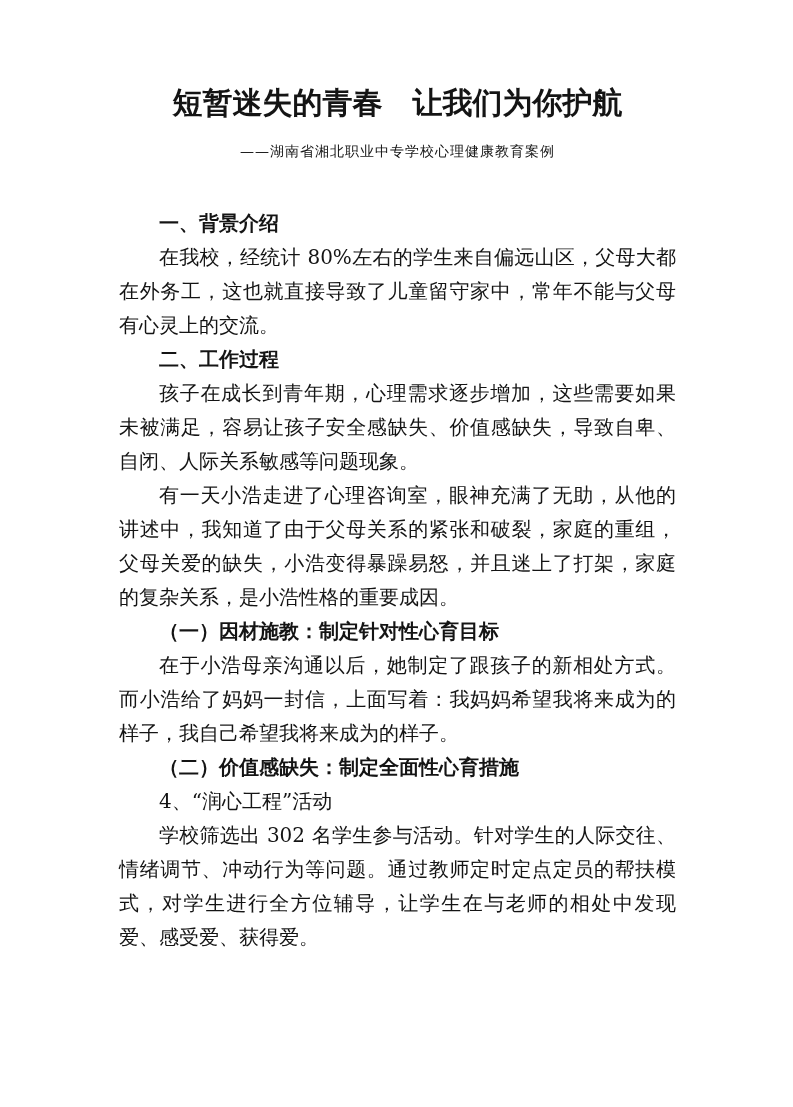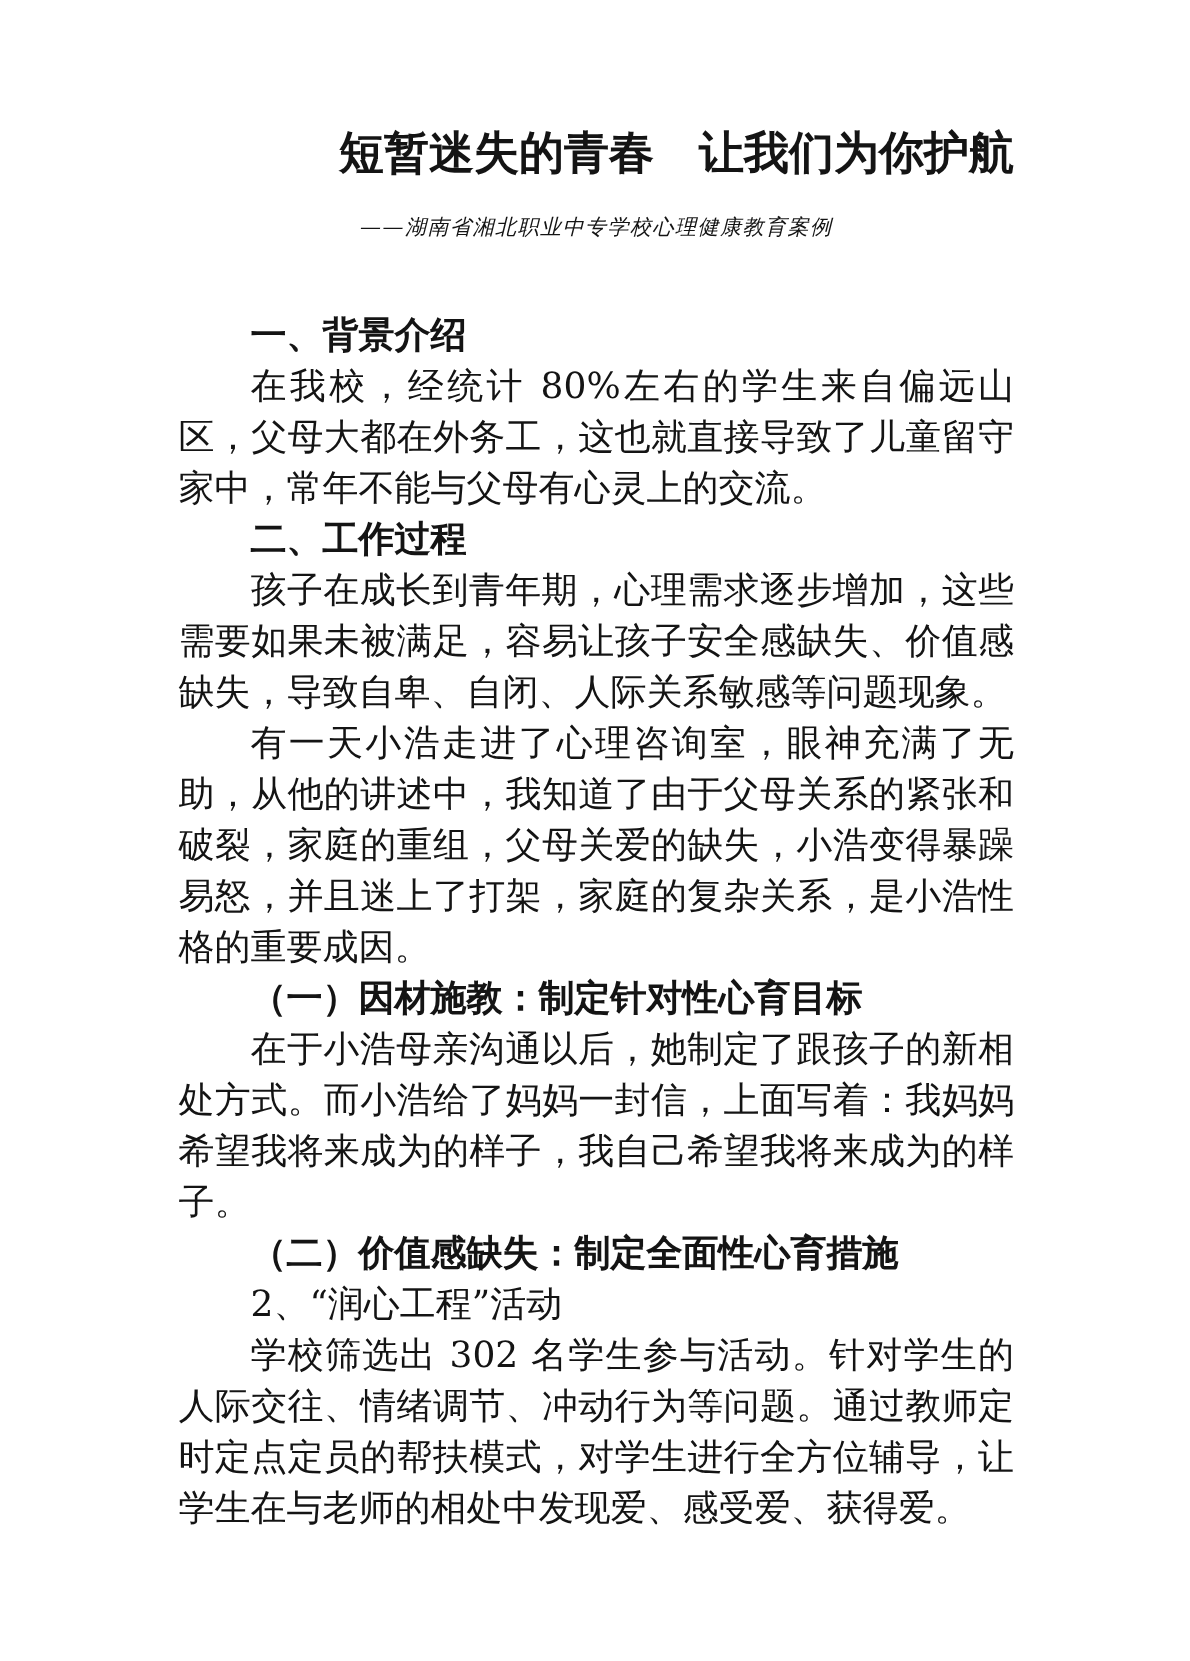--- a/index.html
+++ b/index.html
@@ -15,35 +15,34 @@
     height: 1107px;
     background: #ffffff;
     padding: 84px 117px 0 119px;
     font-family: "DejaVu Serif", "Liberation Serif", serif;
     color: #141414;
   }
   .doc-title {
     margin: 0;
     font-size: 30px;
     font-weight: bold;
-    text-align: right;
+    text-align: center;
     line-height: 38px;
     white-space: nowrap;
   }
   .doc-subtitle {
     margin: 21px 0 0 0;
     font-size: 14px;
     text-align: center;
     letter-spacing: 1px;
     white-space: nowrap;
-    font-style: italic;
   }
   .content {
     margin-top: 45px;
-    font-size: 24px;
+    font-size: 20px;
     line-height: 34px;
     text-align: justify;
   }
   .block {
     margin: 0;
     text-indent: 2em;
   }
   .block.heading { font-weight: bold; }
   .block.subheading { font-weight: normal; }
 </style>
@@ -67,18 +66,18 @@
     <p class="block">孩子在成长到青年期，心理需求逐步增加，这些需要如果未被满足，容易让孩子安全感缺失、价值感缺失，导致自卑、自闭、人际关系敏感等问题现象。</p>
 
     <p class="block">有一天小浩走进了心理咨询室，眼神充满了无助，从他的讲述中，我知道了由于父母关系的紧张和破裂，家庭的重组，父母关爱的缺失，小浩变得暴躁易怒，并且迷上了打架，家庭的复杂关系，是小浩性格的重要成因。</p>
 
     <p class="block heading">（一）因材施教：制定针对性心育目标</p>
 
     <p class="block">在于小浩母亲沟通以后，她制定了跟孩子的新相处方式。而小浩给了妈妈一封信，上面写着：我妈妈希望我将来成为的样子，我自己希望我将来成为的样子。</p>
 
     <p class="block heading">（二）价值感缺失：制定全面性心育措施</p>
 
-    <p class="block subheading">2、“润心工程”活动</p>
+    <p class="block subheading">4、“润心工程”活动</p>
 
     <p class="block">学校筛选出 302 名学生参与活动。针对学生的人际交往、情绪调节、冲动行为等问题。通过教师定时定点定员的帮扶模式，对学生进行全方位辅导，让学生在与老师的相处中发现爱、感受爱、获得爱。</p>
 
   </div>
 </div>
 
 </body></html>

